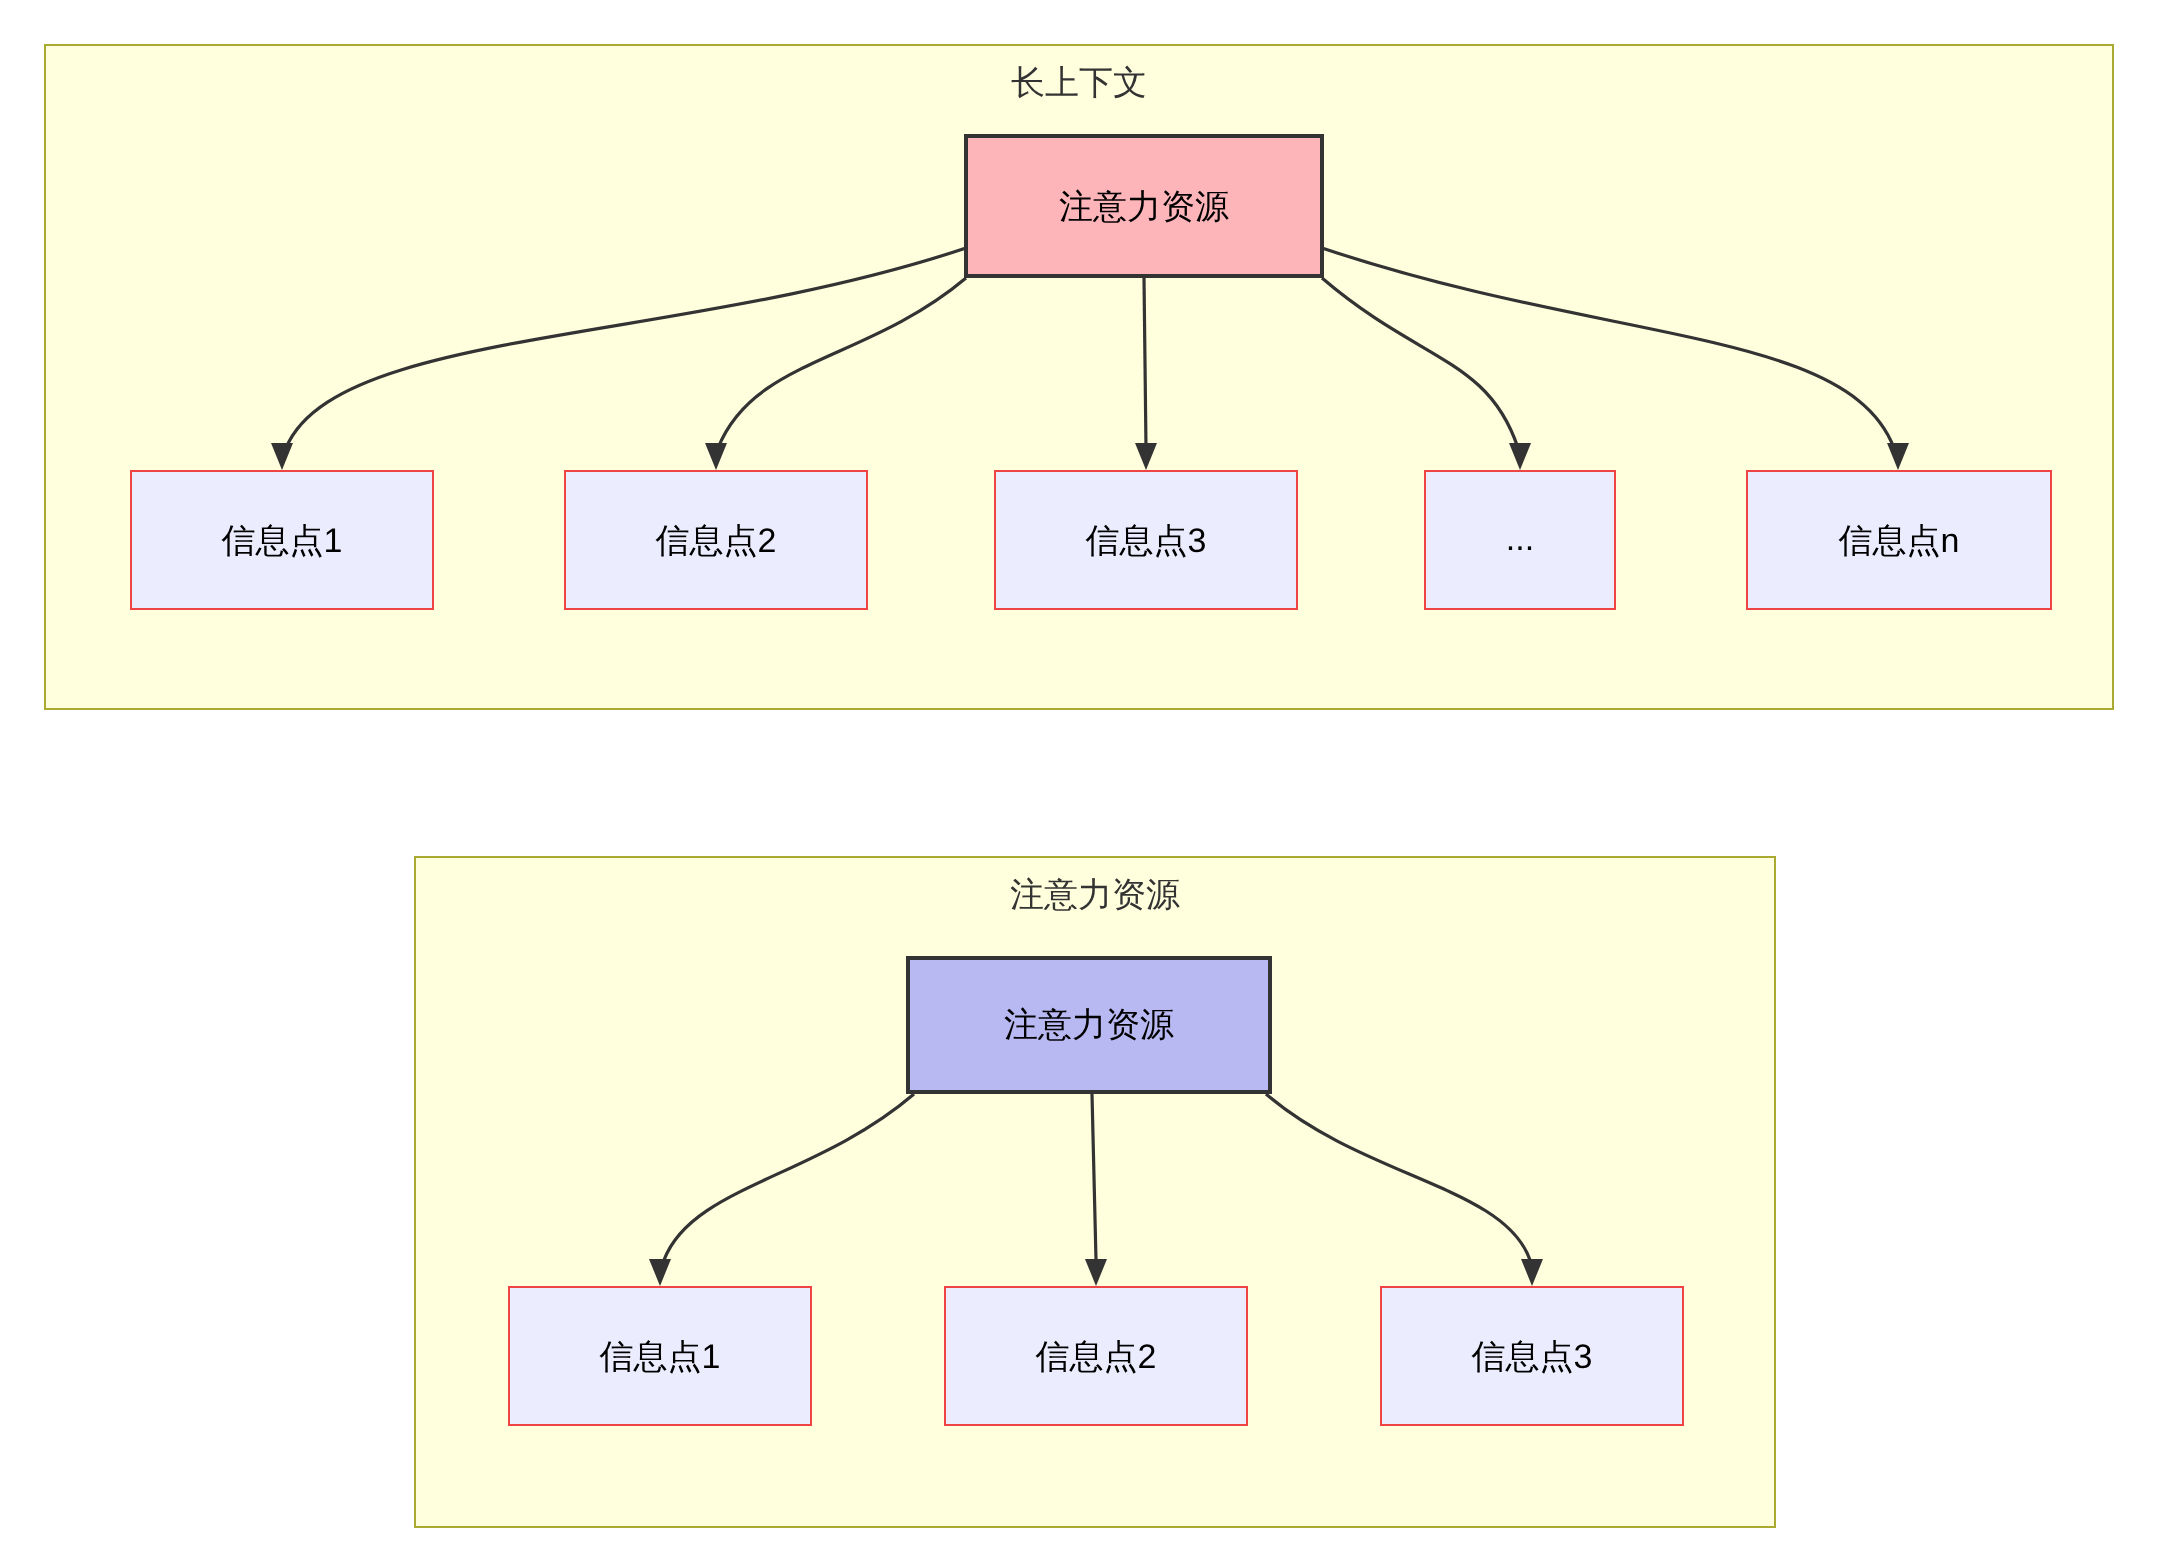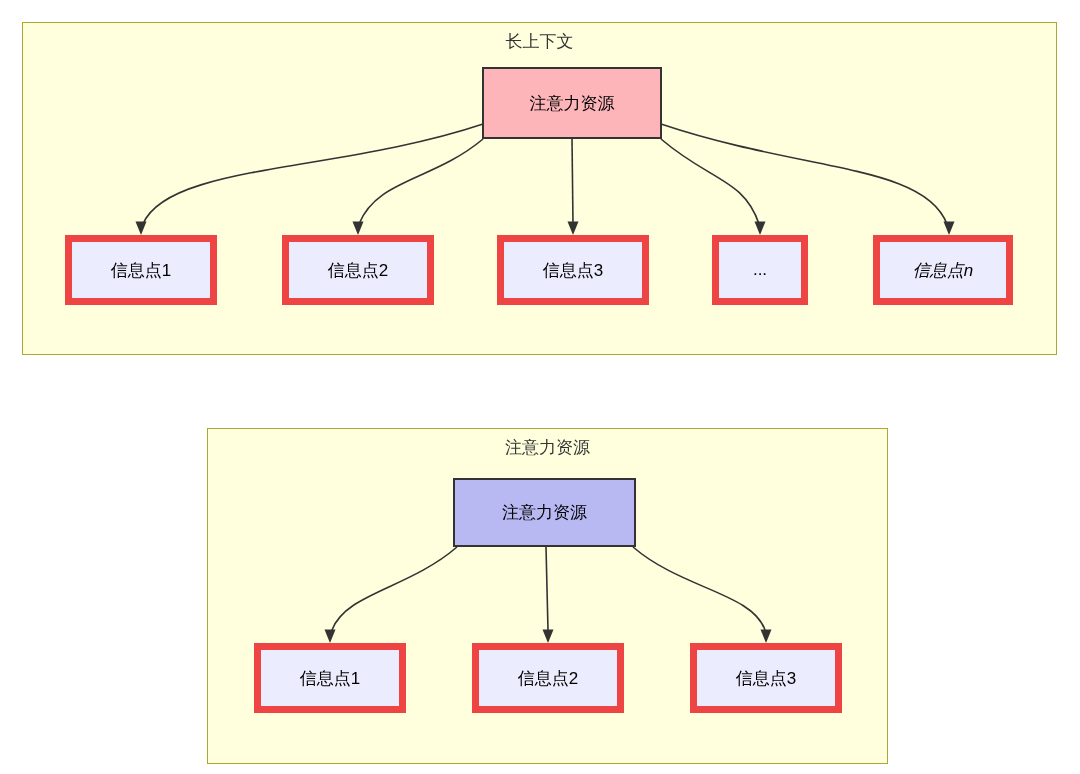--- a/index.html
+++ b/index.html
@@ -60,33 +60,33 @@
     align-items: center;
     justify-content: center;
     box-sizing: border-box;
     font-size: 17px;
     color: #000000;
     z-index: 2;
     text-align: right;
   }
   .node.info {
     background: #ececff;
-    border: 7px solid #ef4444;
+    border: 1px solid #ef4444;
   }
   .node.attention {
     border: 2px solid #333333;
   }
   #attention-long  { left: 482px; top: 67px;  width: 180px; height: 72px; background: #fdb5ba; }
   #attention-short { left: 453px; top: 478px; width: 183px; height: 69px; background: #b8b8f2; }
 
   #long-info-1 { left: 65px;  top: 235px; width: 152px; height: 70px; }
   #long-info-2 { left: 282px; top: 235px; width: 152px; height: 70px; }
   #long-info-3 { left: 497px; top: 235px; width: 152px; height: 70px; }
   #long-info-4 { left: 712px; top: 235px; width: 96px;  height: 70px; }
-  #long-info-5 { left: 873px; top: 235px; width: 140px; height: 70px; font-style: italic; }
+  #long-info-5 { left: 873px; top: 235px; width: 153px; height: 70px; }
 
   #short-info-1 { left: 254px; top: 643px; width: 152px; height: 70px; }
   #short-info-2 { left: 472px; top: 643px; width: 152px; height: 70px; }
   #short-info-3 { left: 690px; top: 643px; width: 152px; height: 70px; }
 </style>
 </head>
 <body>
 
 <div id="stage">
 

